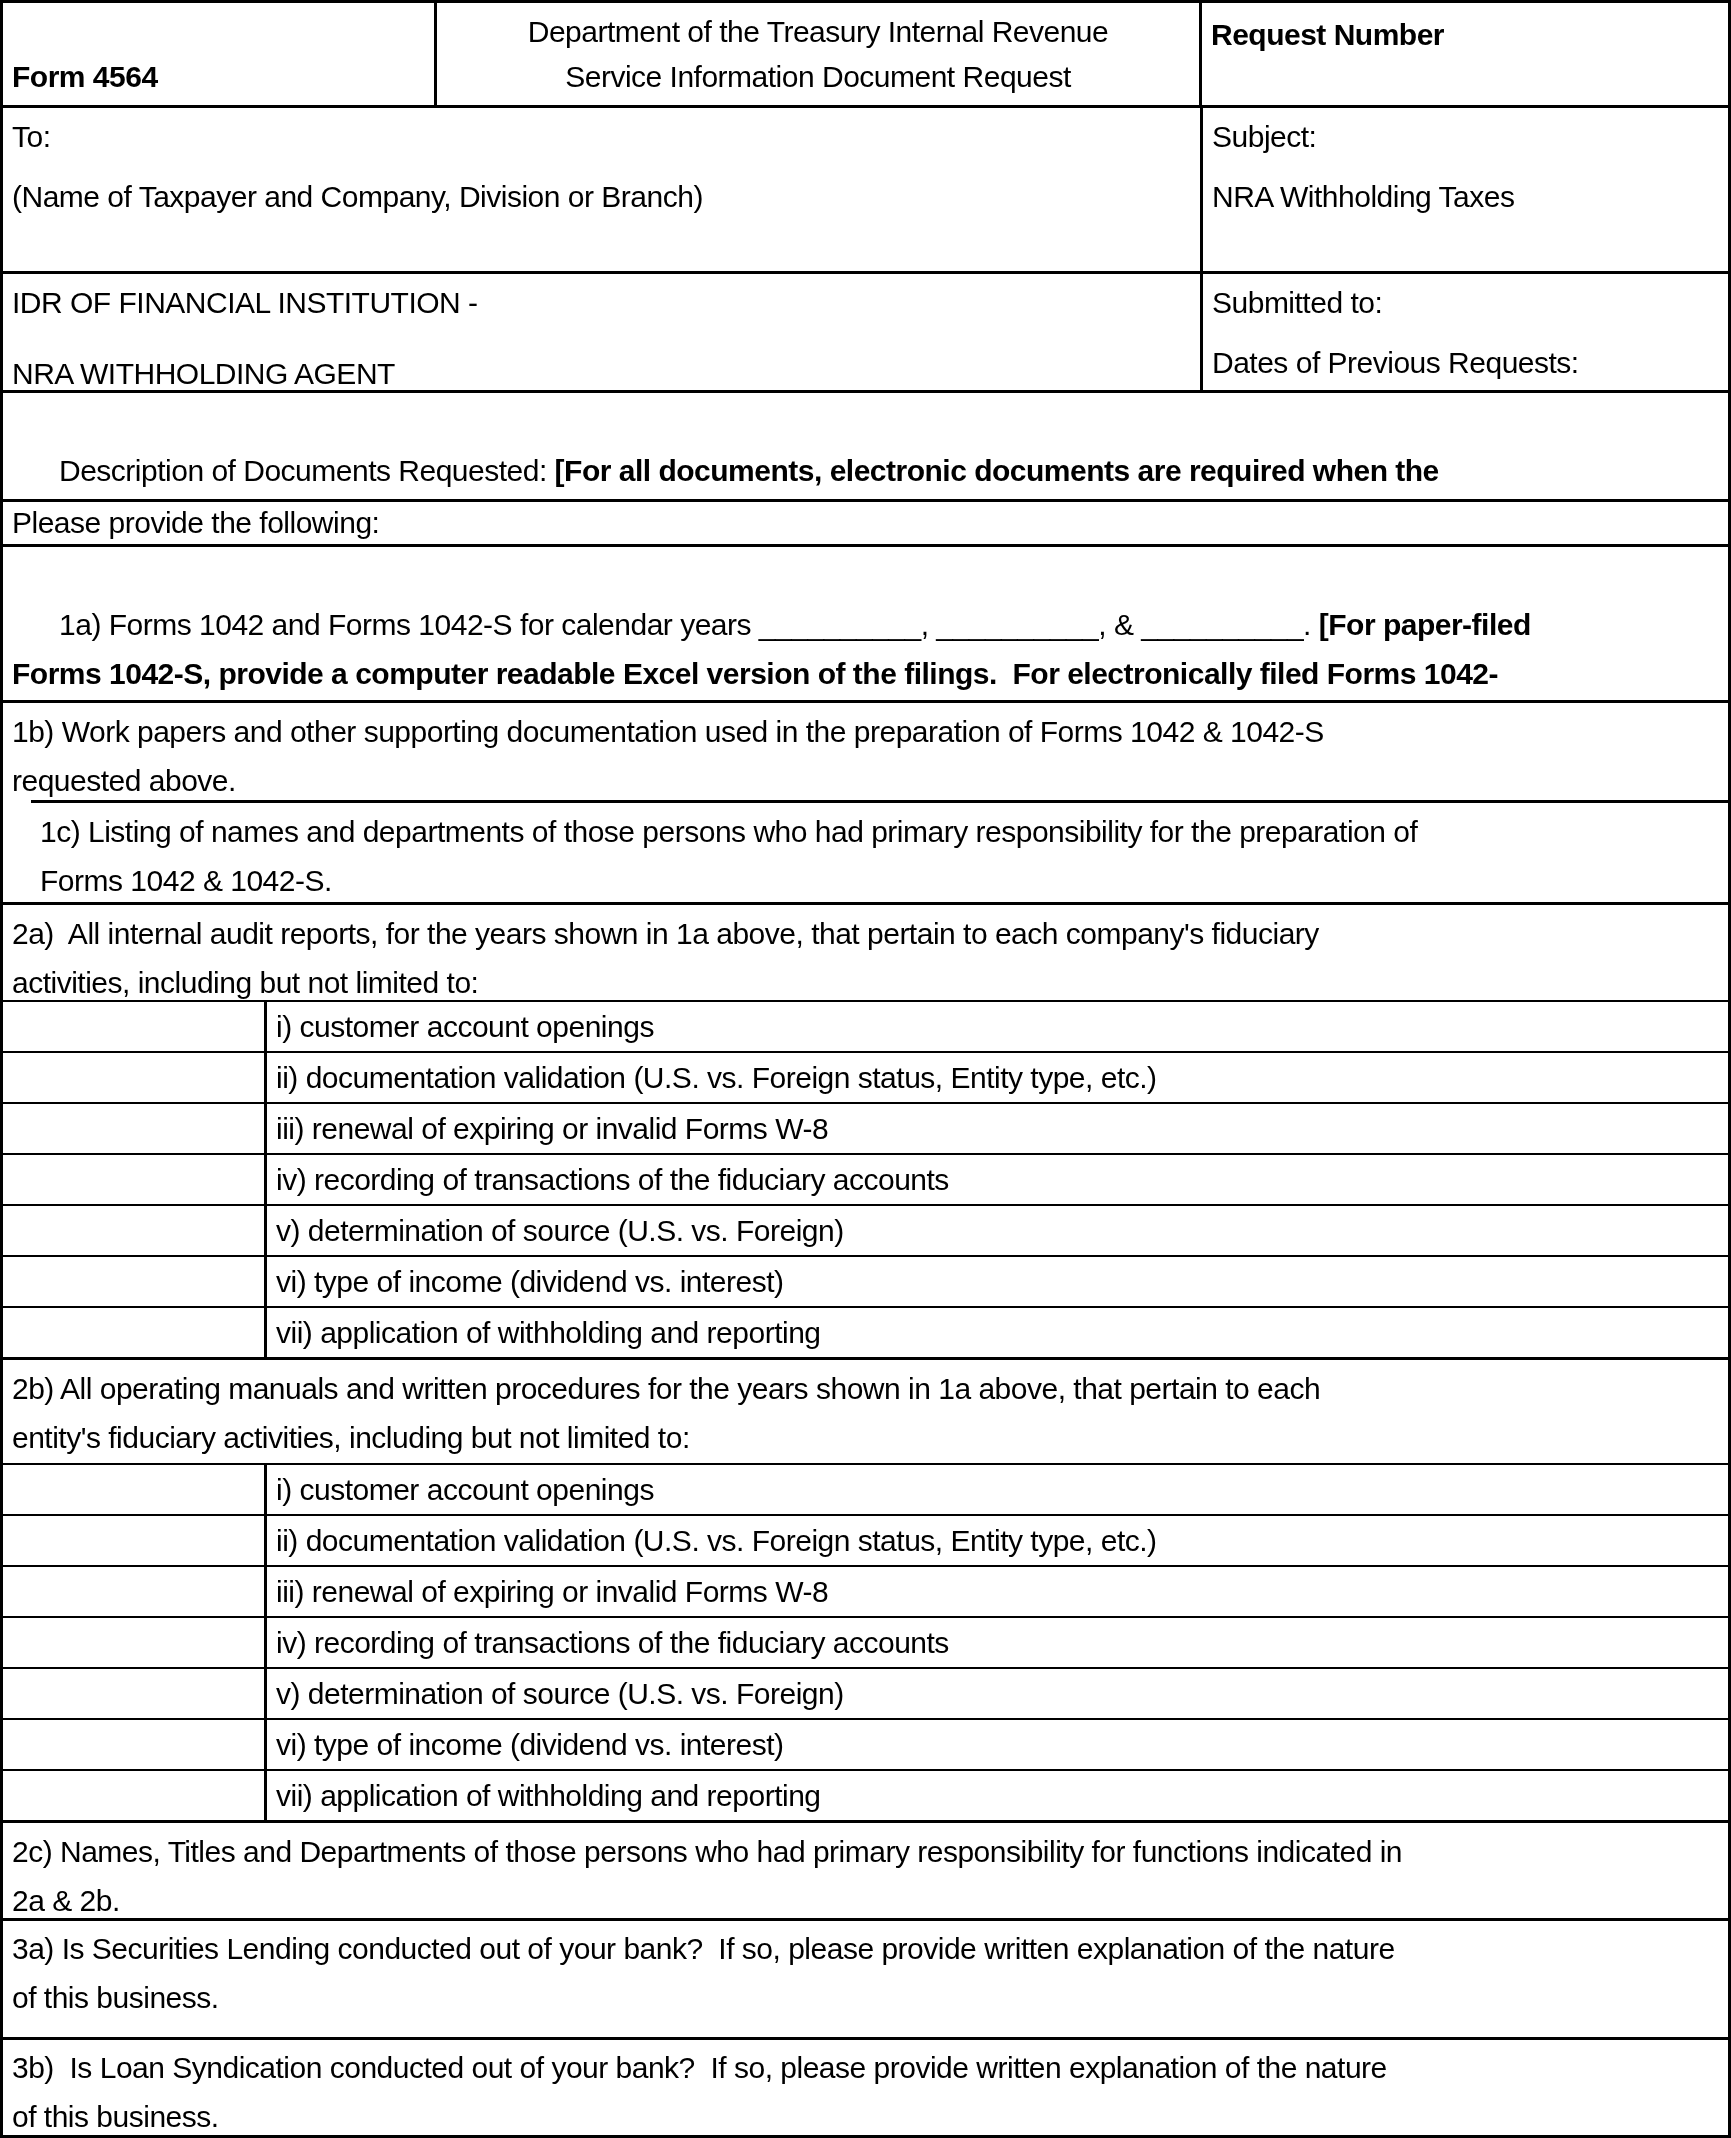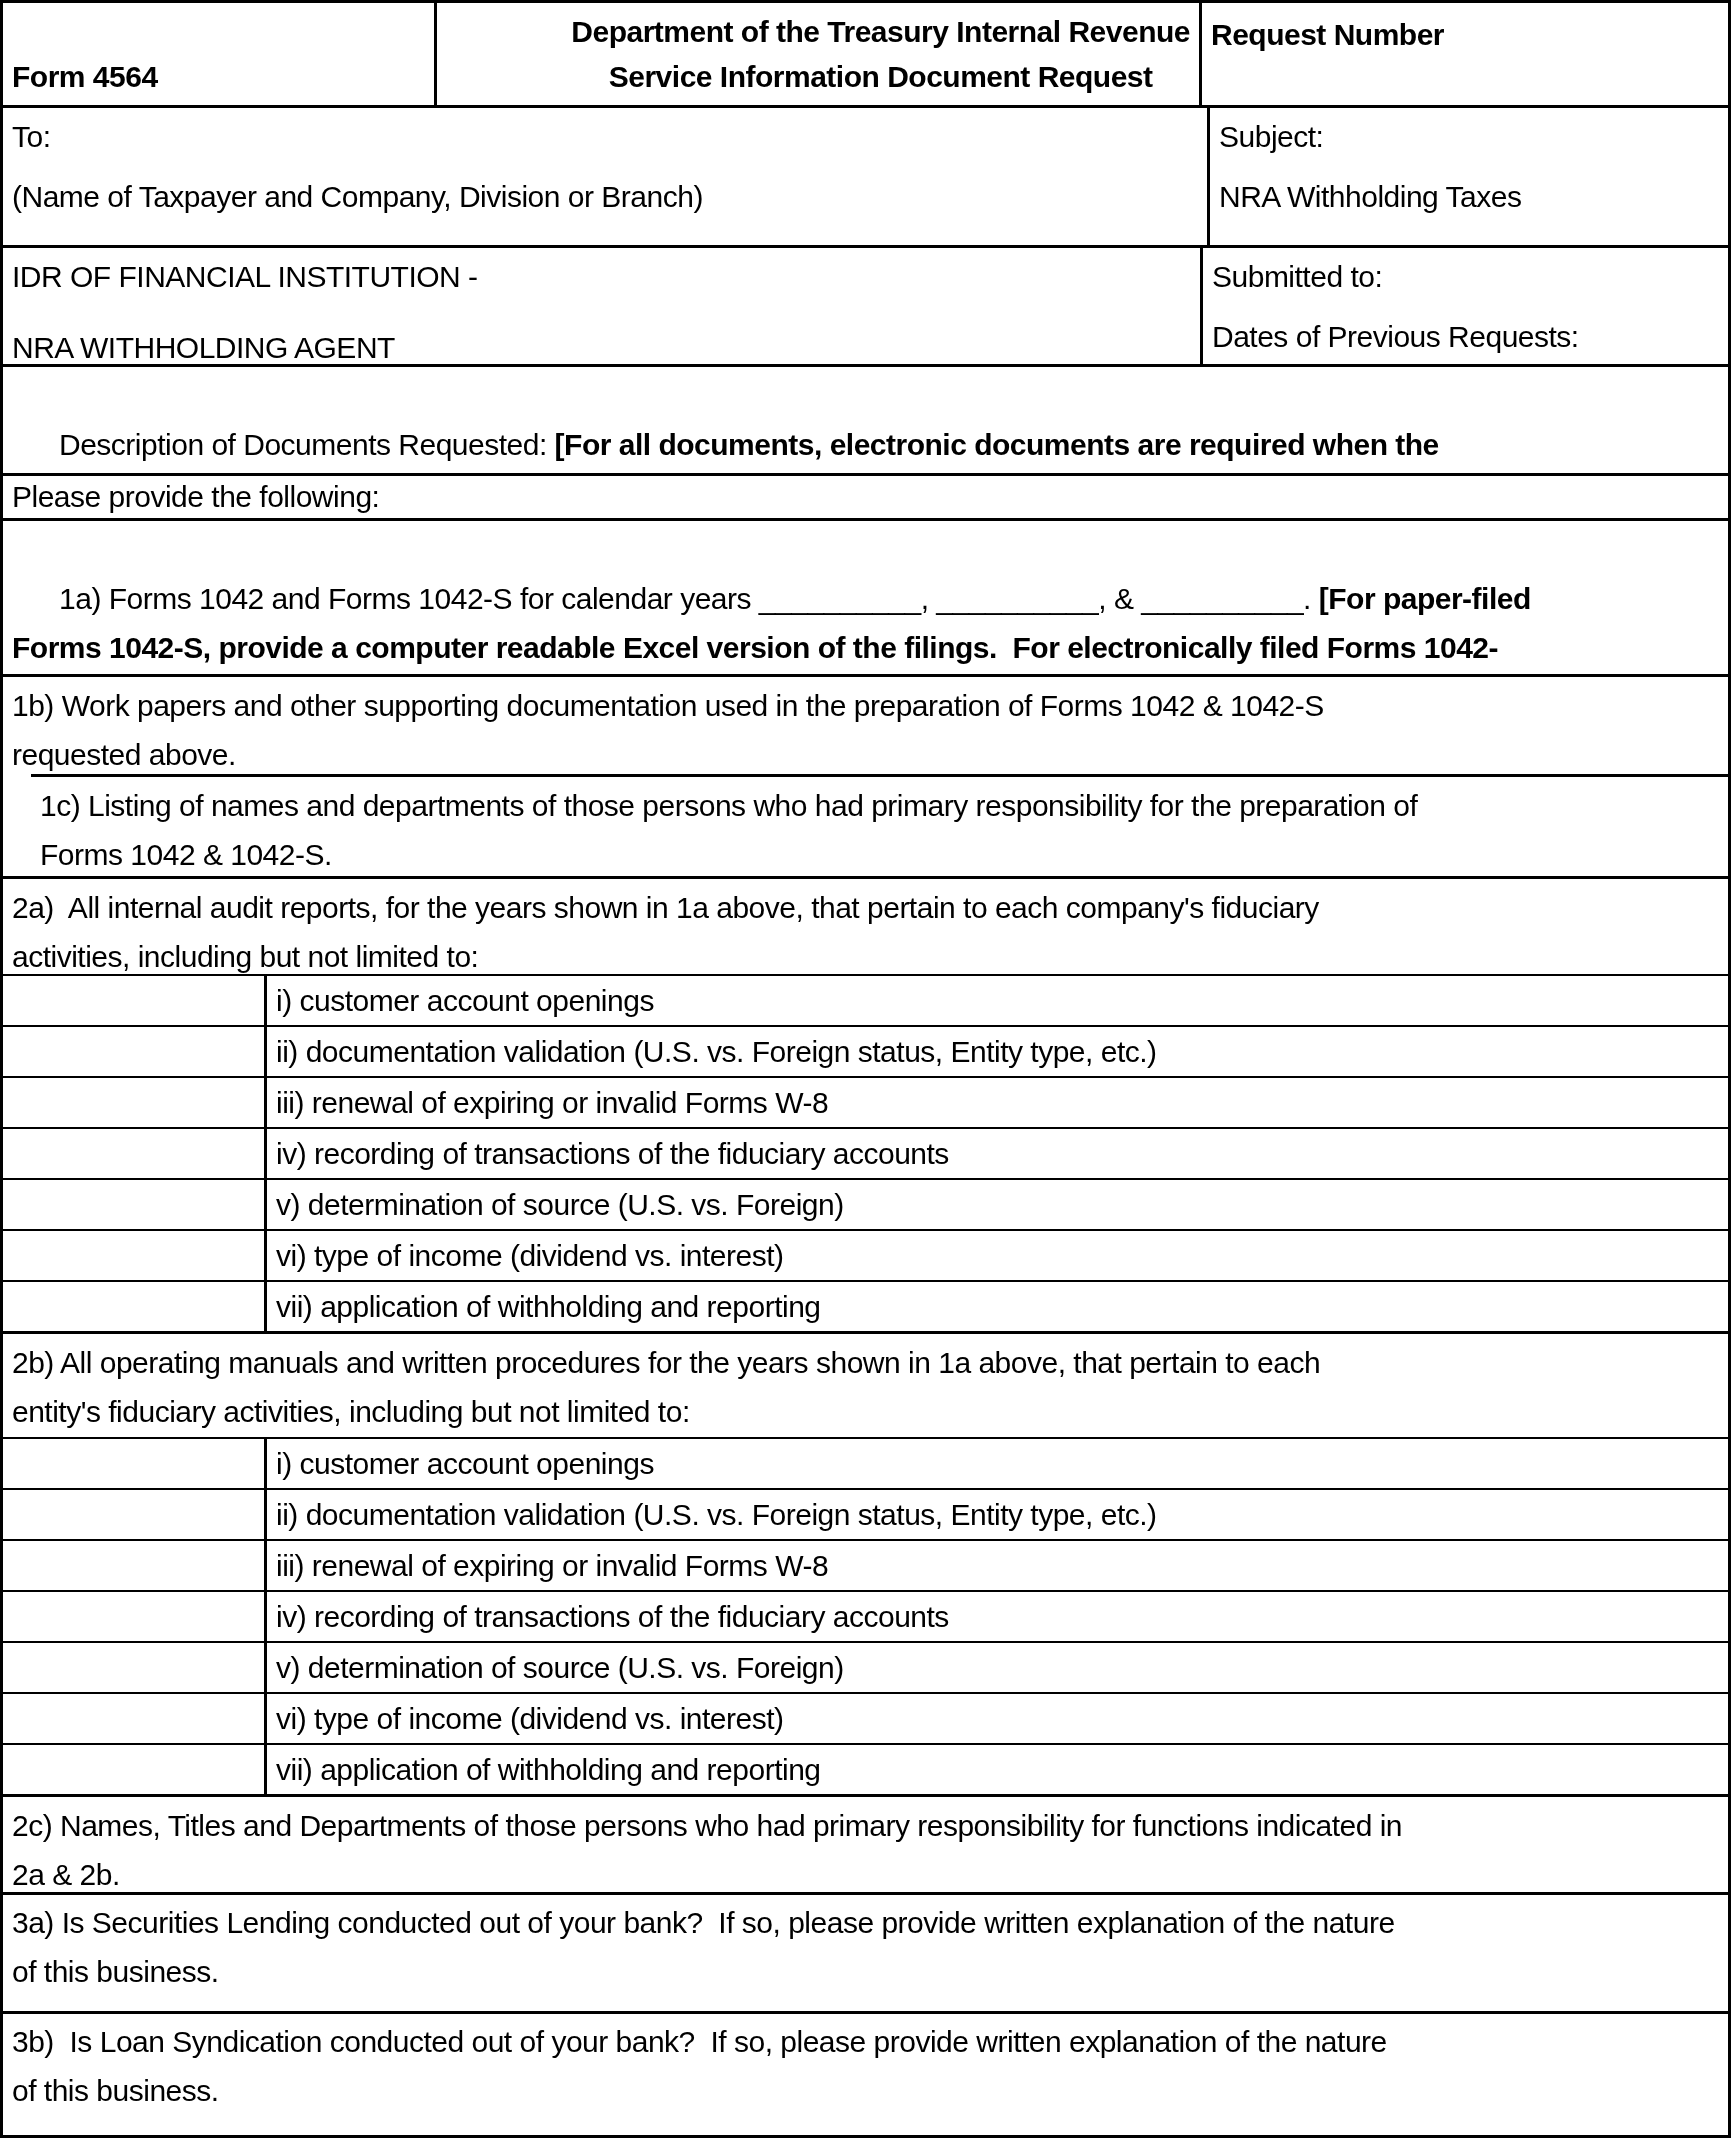--- a/index.html
+++ b/index.html
@@ -43,27 +43,27 @@
 
   
   .r-header { height: 102px; }
   .c-form-number {
     flex: 0 0 431px;
     display: flex; align-items: flex-end; 
     font-weight: bold;
   }
   .c-agency {
     flex: 0 0 765px;
-    display: flex; align-items: center; justify-content: flex-end;
-    text-align: center; font-weight: bold; line-height: 45px;
+    display: flex; align-items: center; justify-content: center;
+    text-align: center; font-weight: normal; line-height: 45px;
     white-space: pre;
   }
   .c-request { flex: 1 1 auto; font-weight: bold; padding-top: 7.2px; }
 
-  .r-to   { height: 140px; gap: 7px; }
+  .r-to   { height: 166px; }
   .r-idr  { height: 119px; }
   .gap1 { margin-top: 11px; }
   .gap2 { margin-top: 22px; }
 
   .r-desc   { height: 109px; }
   .r-please { height: 45px; }
   .r-please .cell { line-height: 38px; padding-top: 1.8px; }
 
   .r-1a { height: 156px; }
   .r-1b { height: 100px; }

